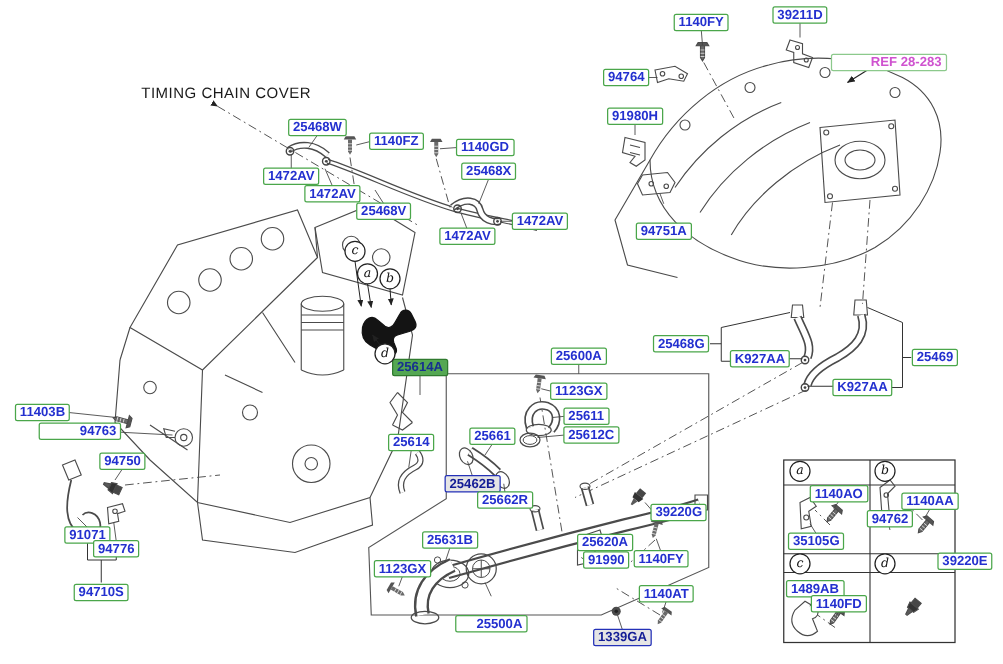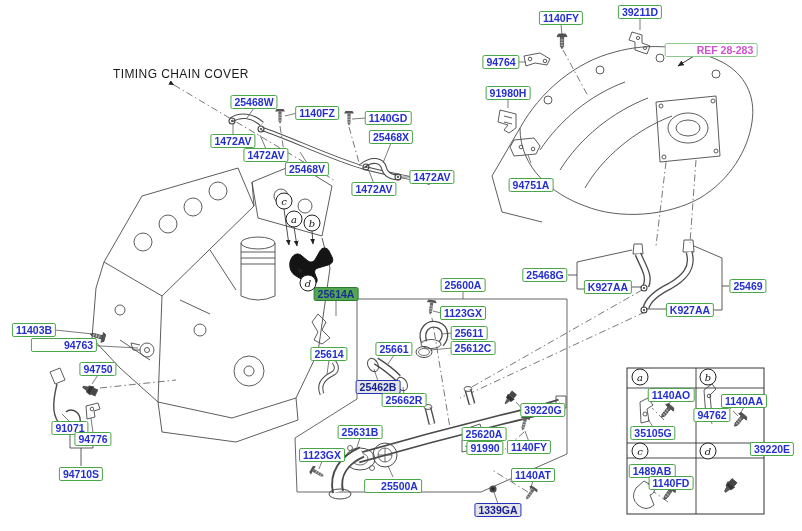--- a/index.html
+++ b/index.html
@@ -287,21 +287,21 @@
       <div class="plabel selected" style="left: 336px; top: 294px;">25614A</div>
       <div class="plabel" style="left: 463px; top: 313px;">1123GX</div>
       <div class="plabel" style="left: 469px; top: 333px;">25611</div>
       <div class="plabel" style="left: 473px; top: 348px;">25612C</div>
       <div class="plabel" style="left: 394px; top: 349px;">25661</div>
       <div class="plabel" style="left: 329px; top: 354px;">25614</div>
       <div class="plabel alt" style="left: 378px; top: 387px;">25462B</div>
       <div class="plabel" style="left: 404px; top: 400px;">25662R</div>
       <div class="plabel" style="left: 360px; top: 432px;">25631B</div>
       <div class="plabel" style="left: 322px; top: 455px;">1123GX</div>
-      <div class="plabel" style="left: 393px; top: 486px; padding-left: 16px;">25500A</div>
+      <div class="plabel" style="left: 393px; top: 499px; padding-left: 16px;">25500A</div>
       <div class="plabel" style="left: 484px; top: 434px;">25620A</div>
       <div class="plabel" style="left: 485px; top: 448px;">91990</div>
       <div class="plabel" style="left: 529px; top: 447px;">1140FY</div>
       <div class="plabel" style="left: 543px; top: 410px;">39220G</div>
       <div class="plabel" style="left: 533px; top: 475px;">1140AT</div>
       <div class="plabel alt" style="left: 498px; top: 510px;">1339GA</div>
       <div class="plabel" style="left: 34px; top: 330px;">11403B</div>
       <div class="plabel" style="left: 64px; top: 345px; padding-left: 32px;">94763</div>
       <div class="plabel" style="left: 98px; top: 369px;">94750</div>
       <div class="plabel" style="left: 70px; top: 428px; text-align: right;">91071</div>

